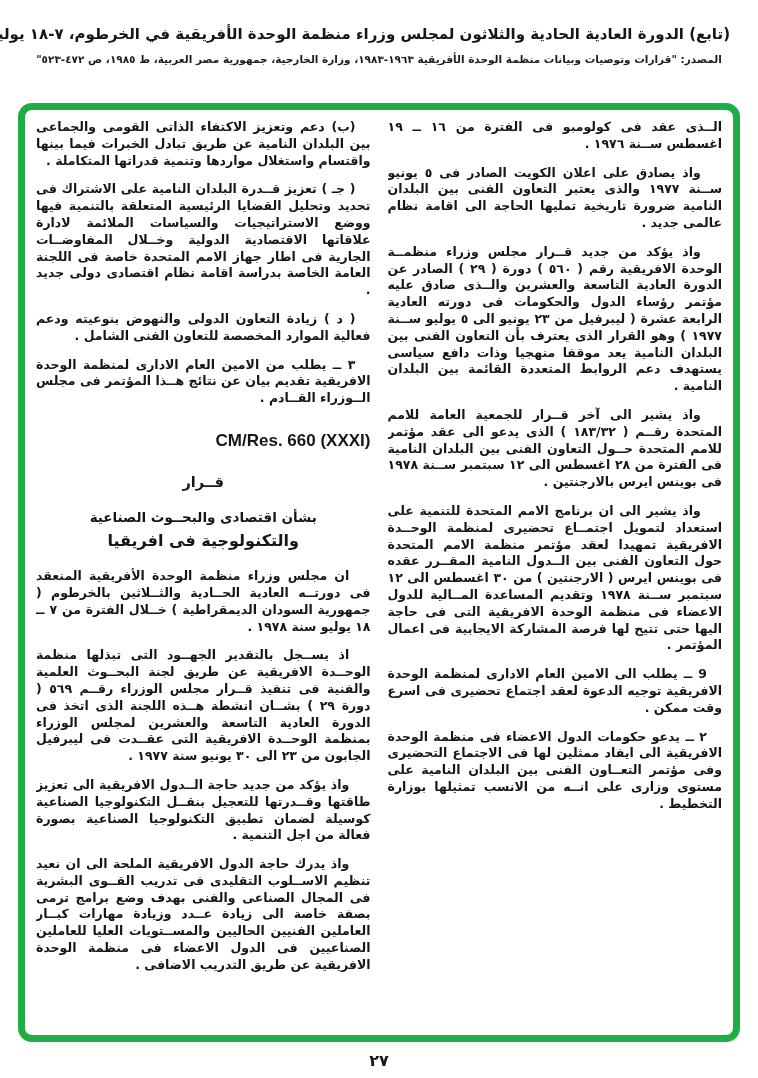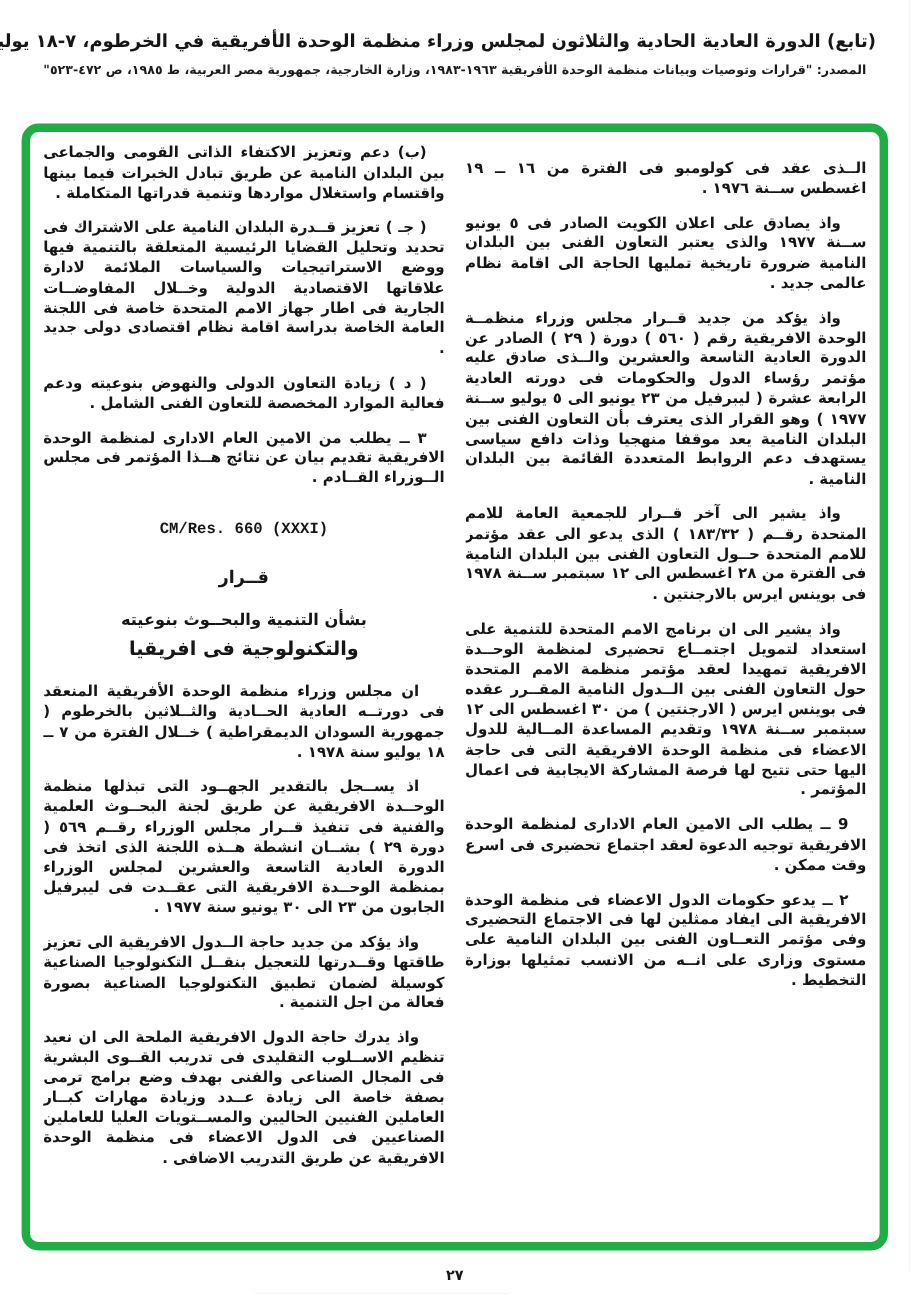--- a/index.html
+++ b/index.html
@@ -42,36 +42,36 @@
     display:flex;direction:rtl;gap:17px;
     overflow:hidden;
   }
   .col{
     flex:1 1 0;min-width:0;
     direction:rtl;text-align:justify;
     font-size:12.5px;font-weight:bold;line-height:16.8px;
     overflow:hidden;
   }
   .col p{margin:0 0 12px;text-indent:1.7em;}
-  .col p.cont{text-indent:0;margin-top:13px;}
+  .col p.cont{text-indent:0;}
   .col p.clause{text-indent:1.2em;}
   
   .res-code{
-    direction:ltr;text-align:center;text-indent:0 !important;
-    font-family:Liberation Mono, monospace;font-weight:bold;font-size:13px;
+    direction:ltr;text-align:right;text-indent:0 !important;
+    font-family:Liberation Sans, sans-serif;font-weight:bold;font-size:17px;
     margin:26px 0 24px !important;
   }
   .h-center{text-align:center;text-indent:0 !important;font-weight:bold;}
   .res-h1{font-size:14.5px;margin:11px 0 18px !important;}
   .res-h2{font-size:13.5px;margin:0 0 8px !important;}
   .res-h3{font-size:16px;margin:0 0 18px !important;}
   
   .page-number{
     position:absolute;bottom:8px;left:0;right:0;
-    text-align:center;font-size:12px;font-weight:bold;
+    text-align:center;font-size:16px;font-weight:bold;
   }
 </style>
 </head>
 <body>
 
 <div class="page">
 
   <div class="header">
     <div class="header-title">(تابع) الدورة العادية الحادية والثلاثون لمجلس وزراء منظمة الوحدة الأفريقية في الخرطوم، ٧-١٨ يوليه ١٩٧٨</div>
     <div class="header-source">المصدر: "قرارات وتوصيات وبيانات منظمة الوحدة الأفريقية ١٩٦٣-١٩٨٣، وزارة الخارجية، جمهورية مصر العربية، ط ١٩٨٥، ص ٤٧٢-٥٢٣"</div>
@@ -92,21 +92,21 @@
 
       <div class="col">
         <p class="clause">(ب) دعم وتعزيز الاكتفاء الذاتى القومى والجماعى بين البلدان النامية عن طريق تبادل الخبرات فيما بينها واقتسام واستغلال مواردها وتنمية قدراتها المتكاملة .</p>
         <p class="clause">( جـ ) تعزيز قــدرة البلدان النامية على الاشتراك فى تحديد وتحليل القضايا الرئيسية المتعلقة بالتنمية فيها ووضع الاستراتيجيات والسياسات الملائمة لادارة علاقاتها الاقتصادية الدولية وخــلال المفاوضــات الجارية فى اطار جهاز الامم المتحدة خاصة فى اللجنة العامة الخاصة بدراسة اقامة نظام اقتصادى دولى جديد .</p>
         <p class="clause">( د ) زيادة التعاون الدولى والنهوض بنوعيته ودعم فعالية الموارد المخصصة للتعاون الفنى الشامل .</p>
         <p class="clause">٣ ــ يطلب من الامين العام الادارى لمنظمة الوحدة الافريقية تقديم بيان عن نتائج هــذا المؤتمر فى مجلس الــوزراء القــادم .</p>
 
         <p class="res-code">CM/Res. 660 (XXXI)</p>
 
         <p class="h-center res-h1">قــرار</p>
-        <p class="h-center res-h2">بشأن التنمية والبحــوث بنوعيته</p>
+        <p class="h-center res-h2">بشأن اقتصادى والبحــوث الصناعية</p>
         <p class="h-center res-h3">والتكنولوجية فى افريقيا</p>
 
         <p>ان مجلس وزراء منظمة الوحدة الأفريقية المنعقد فى دورتــه العادية الحــادية والثــلاثين بالخرطوم ( جمهورية السودان الديمقراطية ) خــلال الفترة من ٧ ــ ١٨ يوليو سنة ١٩٧٨ .</p>
         <p>اذ يســجل بالتقدير الجهــود التى تبذلها منظمة الوحــدة الافريقية عن طريق لجنة البحــوث العلمية والفنية فى تنفيذ قــرار مجلس الوزراء رقــم ٥٦٩ ( دورة ٢٩ ) بشــان انشطة هــذه اللجنة الذى اتخذ فى الدورة العادية التاسعة والعشرين لمجلس الوزراء بمنظمة الوحــدة الافريقية التى عقــدت فى ليبرفيل الجابون من ٢٣ الى ٣٠ يونيو سنة ١٩٧٧ .</p>
         <p>واذ يؤكد من جديد حاجة الــدول الافريقية الى تعزيز طاقتها وقــدرتها للتعجيل بنقــل التكنولوجيا الصناعية كوسيلة لضمان تطبيق التكنولوجيا الصناعية بصورة فعالة من اجل التنمية .</p>
         <p>واذ يدرك حاجة الدول الافريقية الملحة الى ان نعيد تنظيم الاســلوب التقليدى فى تدريب القــوى البشرية فى المجال الصناعى والفنى بهدف وضع برامج ترمى بصفة خاصة الى زيادة عــدد وزيادة مهارات كبــار العاملين الفنيين الحاليين والمســتويات العليا للعاملين الصناعيين فى الدول الاعضاء فى منظمة الوحدة الافريقية عن طريق التدريب الاضافى .</p>
       </div>
 
     </div>
   </div>

